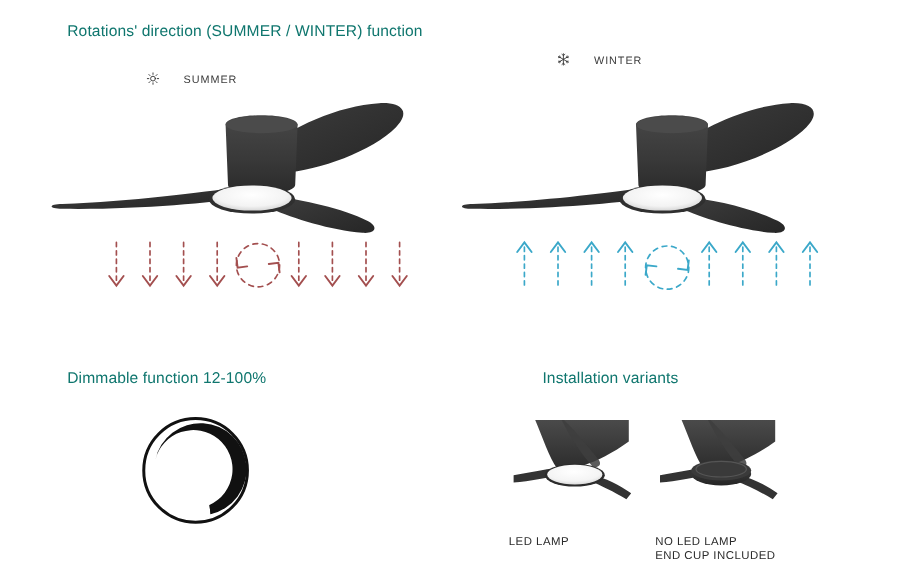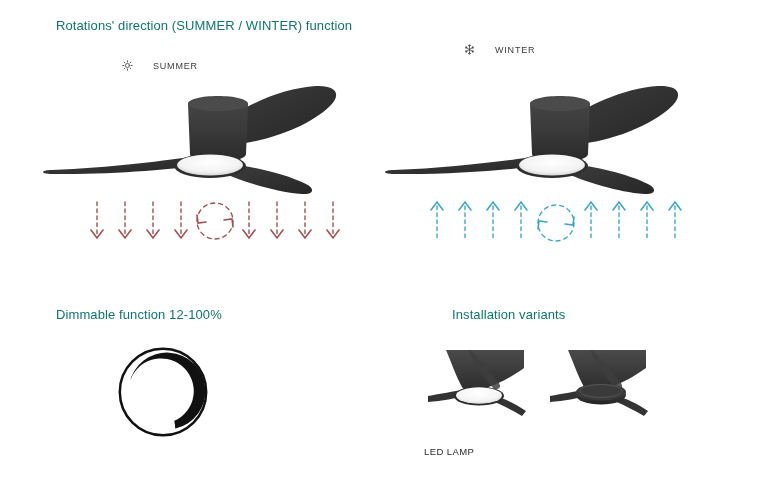--- a/index.html
+++ b/index.html
@@ -324,13 +324,15 @@
     </defs>
     <path d="M40 42 C30 43 16 46 4 48 L4 54 C18 53 32 50 42 48 Z" fill="#333333"></path>
     <path d="M70 48 C80 50 92 56 102 63 L98 68 C88 62 76 56 68 53 Z" fill="#333333"></path>
     <path d="M22 2 L100 2 L100 20 C86 30 74 36 62 40 L40 42 C34 34 28 16 22 2 Z" fill="url(#vBody2)"></path>
     <path d="M46 2 C56 12 66 24 74 34 C78 38 76 42 70 41 C60 30 50 14 44 2 Z" fill="#3e3e3e" opacity="0.85"></path>
 
     <ellipse cx="55" cy="47" rx="25" ry="9.5" fill="url(#vCup2)"></ellipse>
     <ellipse cx="55" cy="44" rx="25" ry="8.5" fill="#3a3a3a"></ellipse>
     <ellipse cx="55" cy="43" rx="21" ry="6.5" fill="none" stroke="#555555" stroke-width="1"></ellipse>
   </svg>
+  <div class="variant-caption">NO LED LAMP
+END CUP INCLUDED</div>
 </div>
 
 </body></html>

